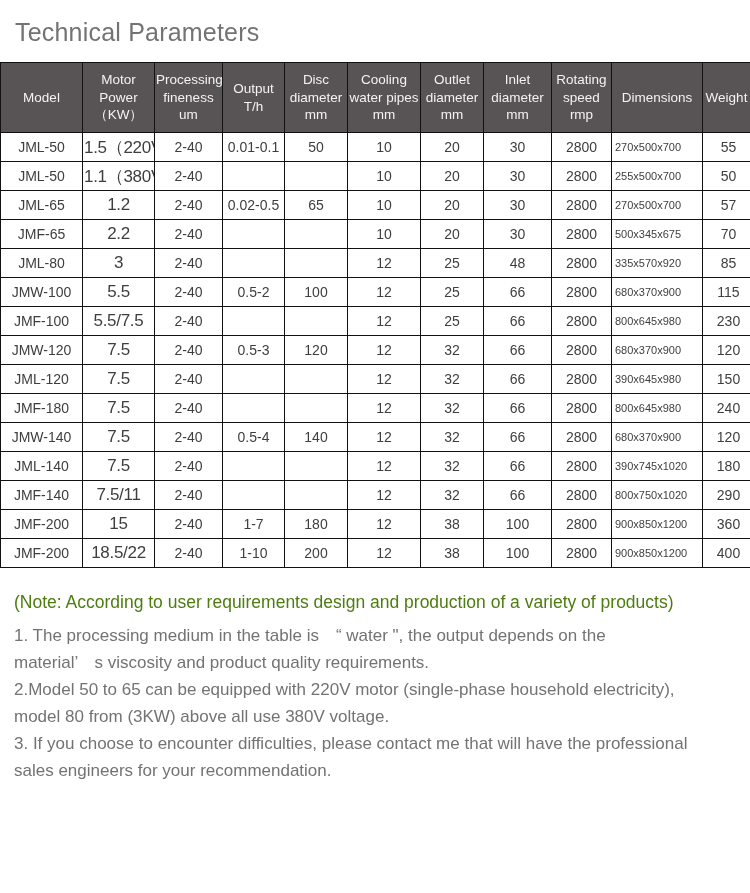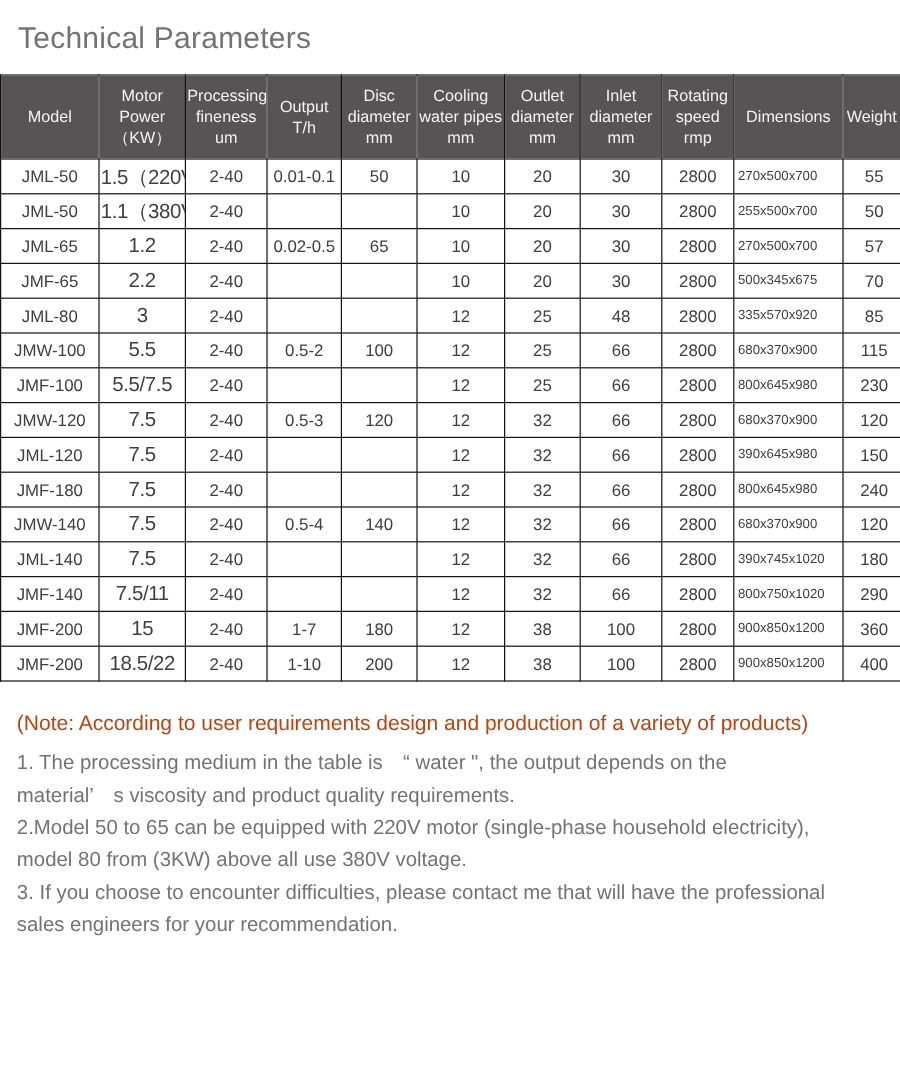--- a/index.html
+++ b/index.html
@@ -52,21 +52,21 @@
   table.spec-table td:nth-child(10) { font-size: 11px; text-align: left; padding-left: 3px; }
   table.spec-table td:nth-child(11) { text-align: center; padding-left: 5px; }
 
   .notes {
     margin: 24px 0 0 14px;
     width: 736px;
     color: #3c3c3c;
   }
   .notes .note-heading {
     font-size: 17.5px;
-    color: #c2410c;
+    color: #4d7c0f;
     margin-bottom: 9px;
     white-space: pre-line;
   }
   .notes .note-line {
     font-size: 17px;
     line-height: 27px;
     color: #737373;
     white-space: pre-line;
   }
 </style>

